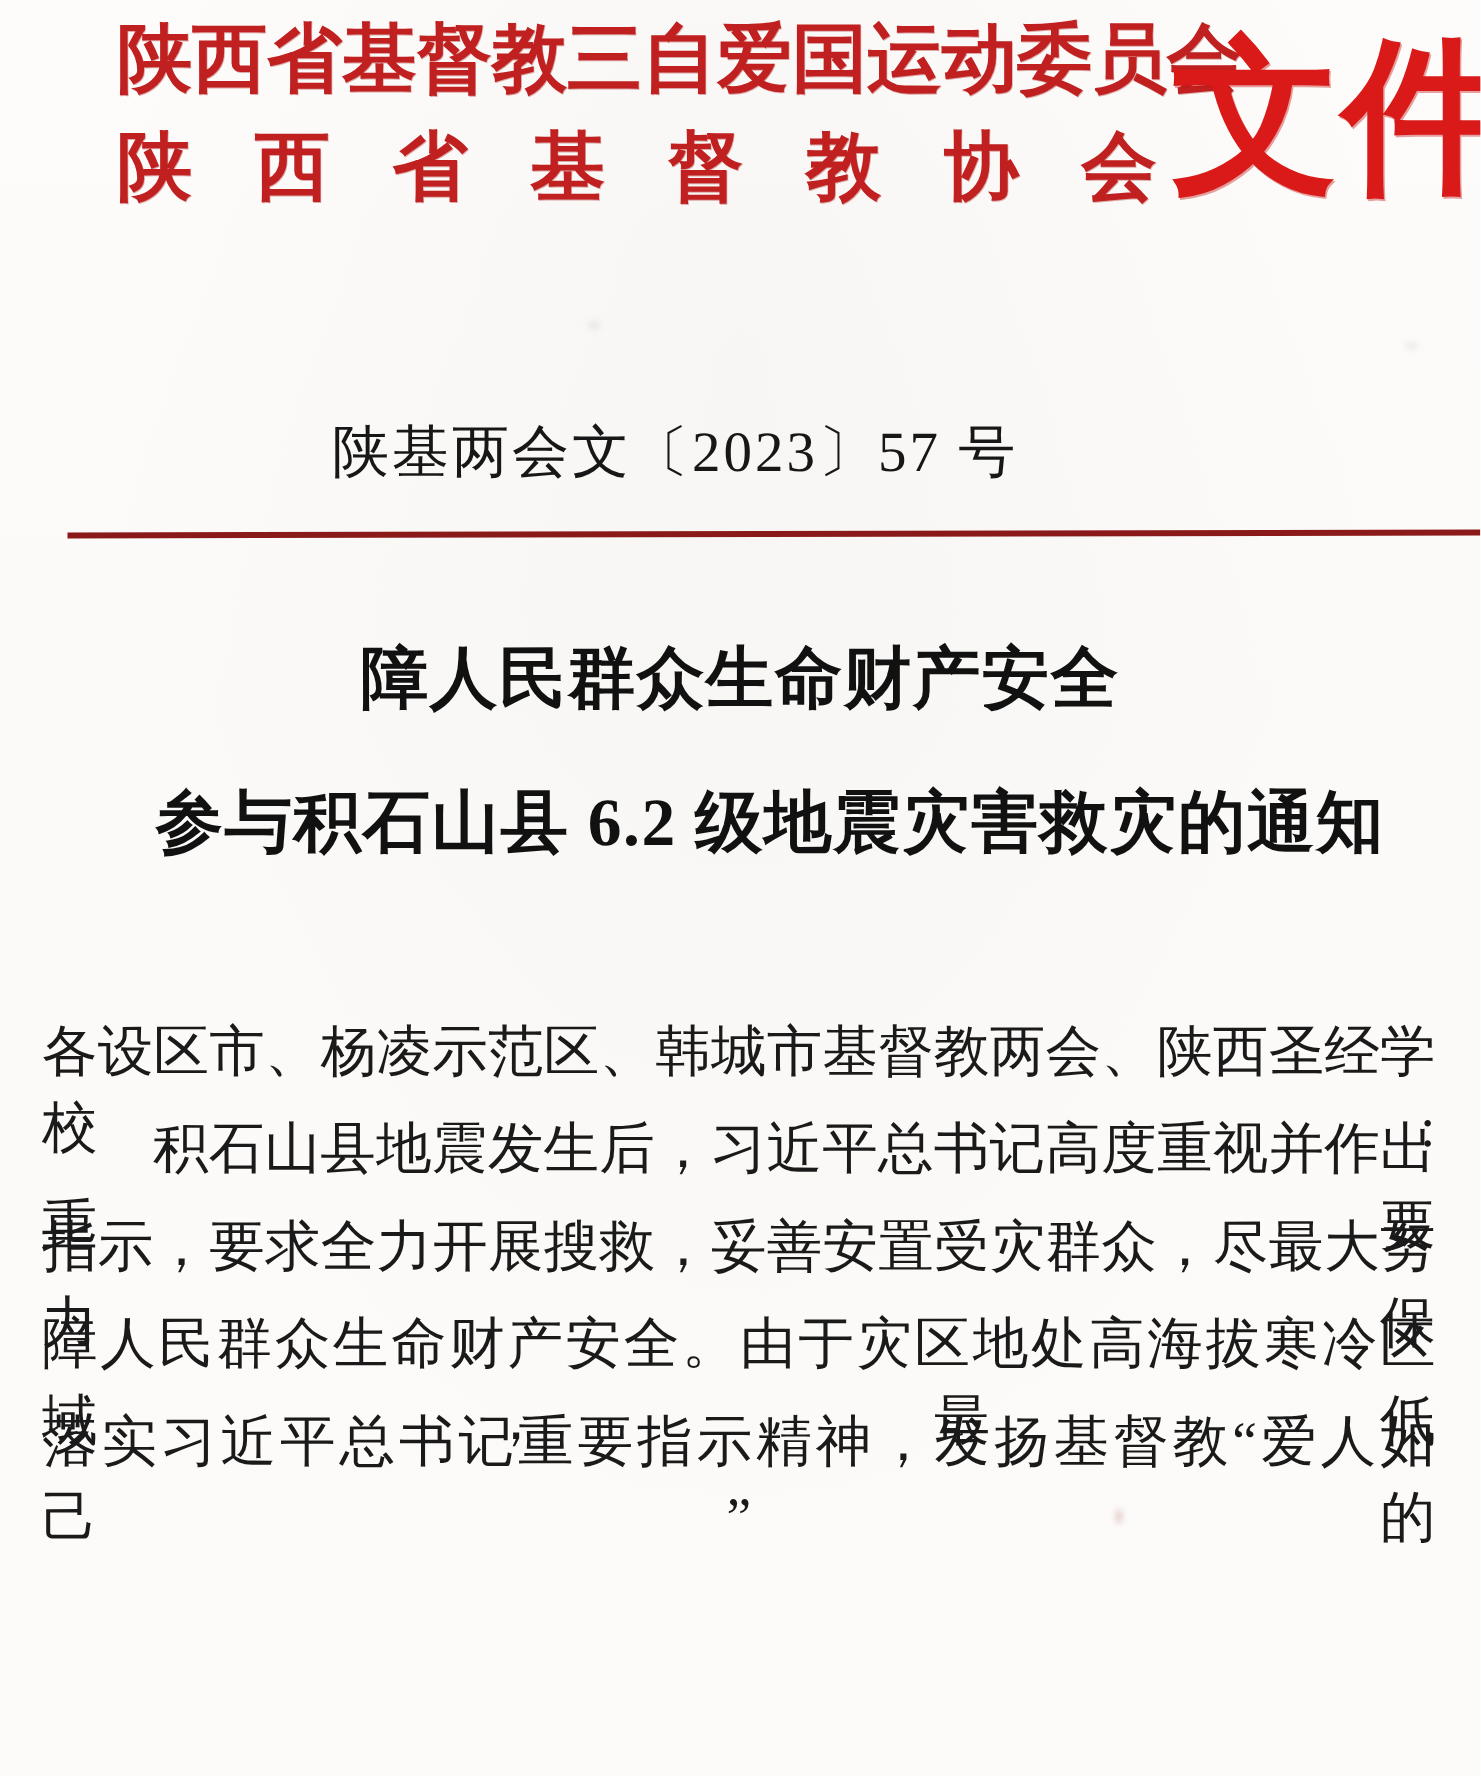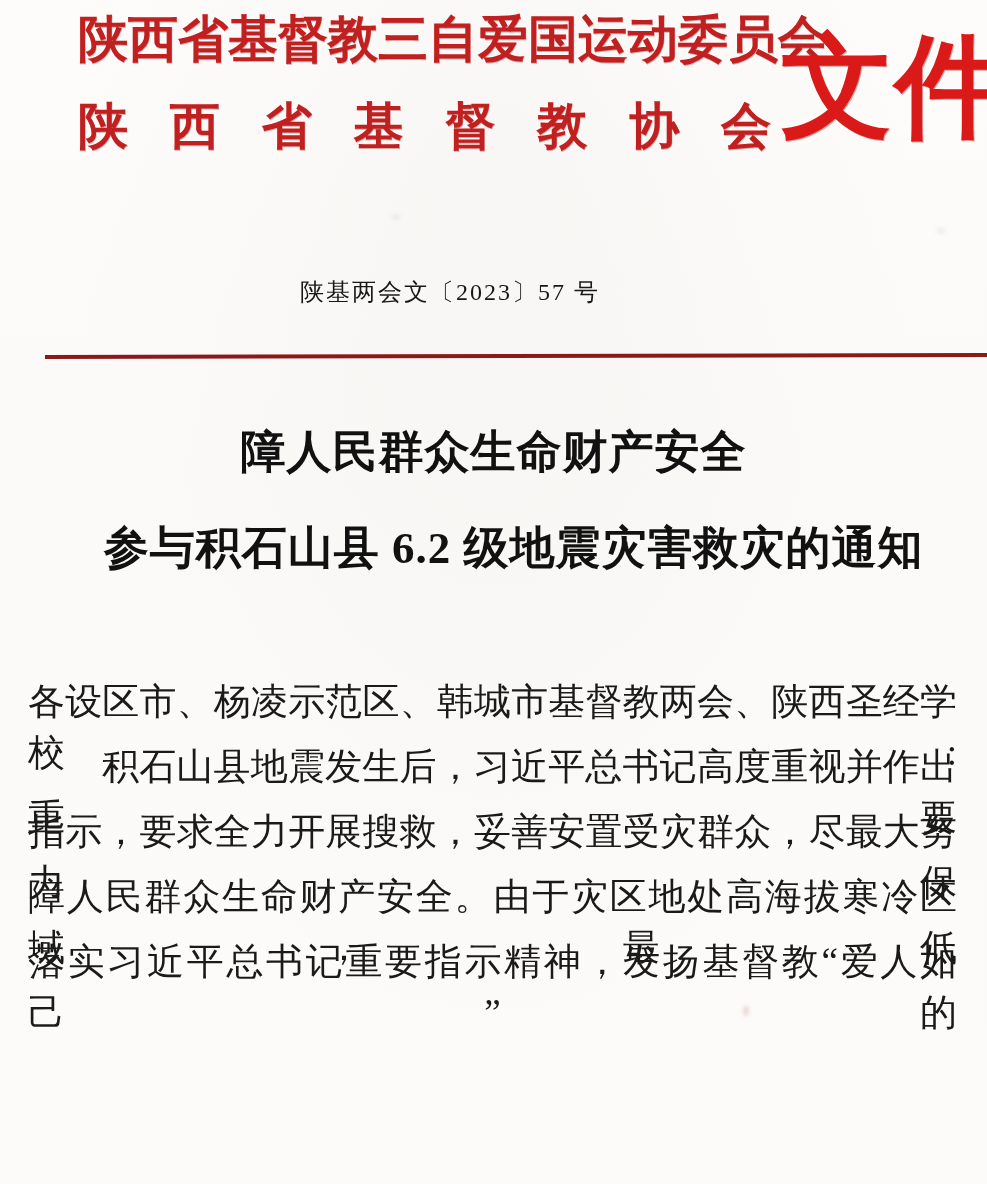--- a/index.html
+++ b/index.html
@@ -38,42 +38,42 @@
     color: #c0201f;
     font-weight: 700;
     font-size: 50px;
     line-height: 66px;
     width: 100%;
     text-align: justify;
     text-align-last: justify;
     text-shadow: 0.5px 0.5px 0 rgba(160,20,20,0.35);
     white-space: nowrap;
   }
-  .org-line.second { margin-top: 21px; }
+  .org-line.second { margin-top: 6px; }
 
   .doc-label {
     color: #da1a18;
     font-weight: 700;
     font-size: 112px;
     line-height: 1.0;
     margin-left: 10px;
     letter-spacing: 2px;
     transform: translateY(4px);
     text-shadow: 1px 1px 0 rgba(190,20,20,0.4);
     white-space: nowrap;
   }
 
   
   .doc-number {
     position: absolute;
     top: 276px;
     left: 0;
     width: 900px;
     text-align: center;
-    font-size: 24px;
+    font-size: 38px;
     letter-spacing: 2px;
     color: #171717;
   }
 
   
   .red-rule {
     position: absolute;
     top: 354px;
     left: 45px;
     width: 942px;

